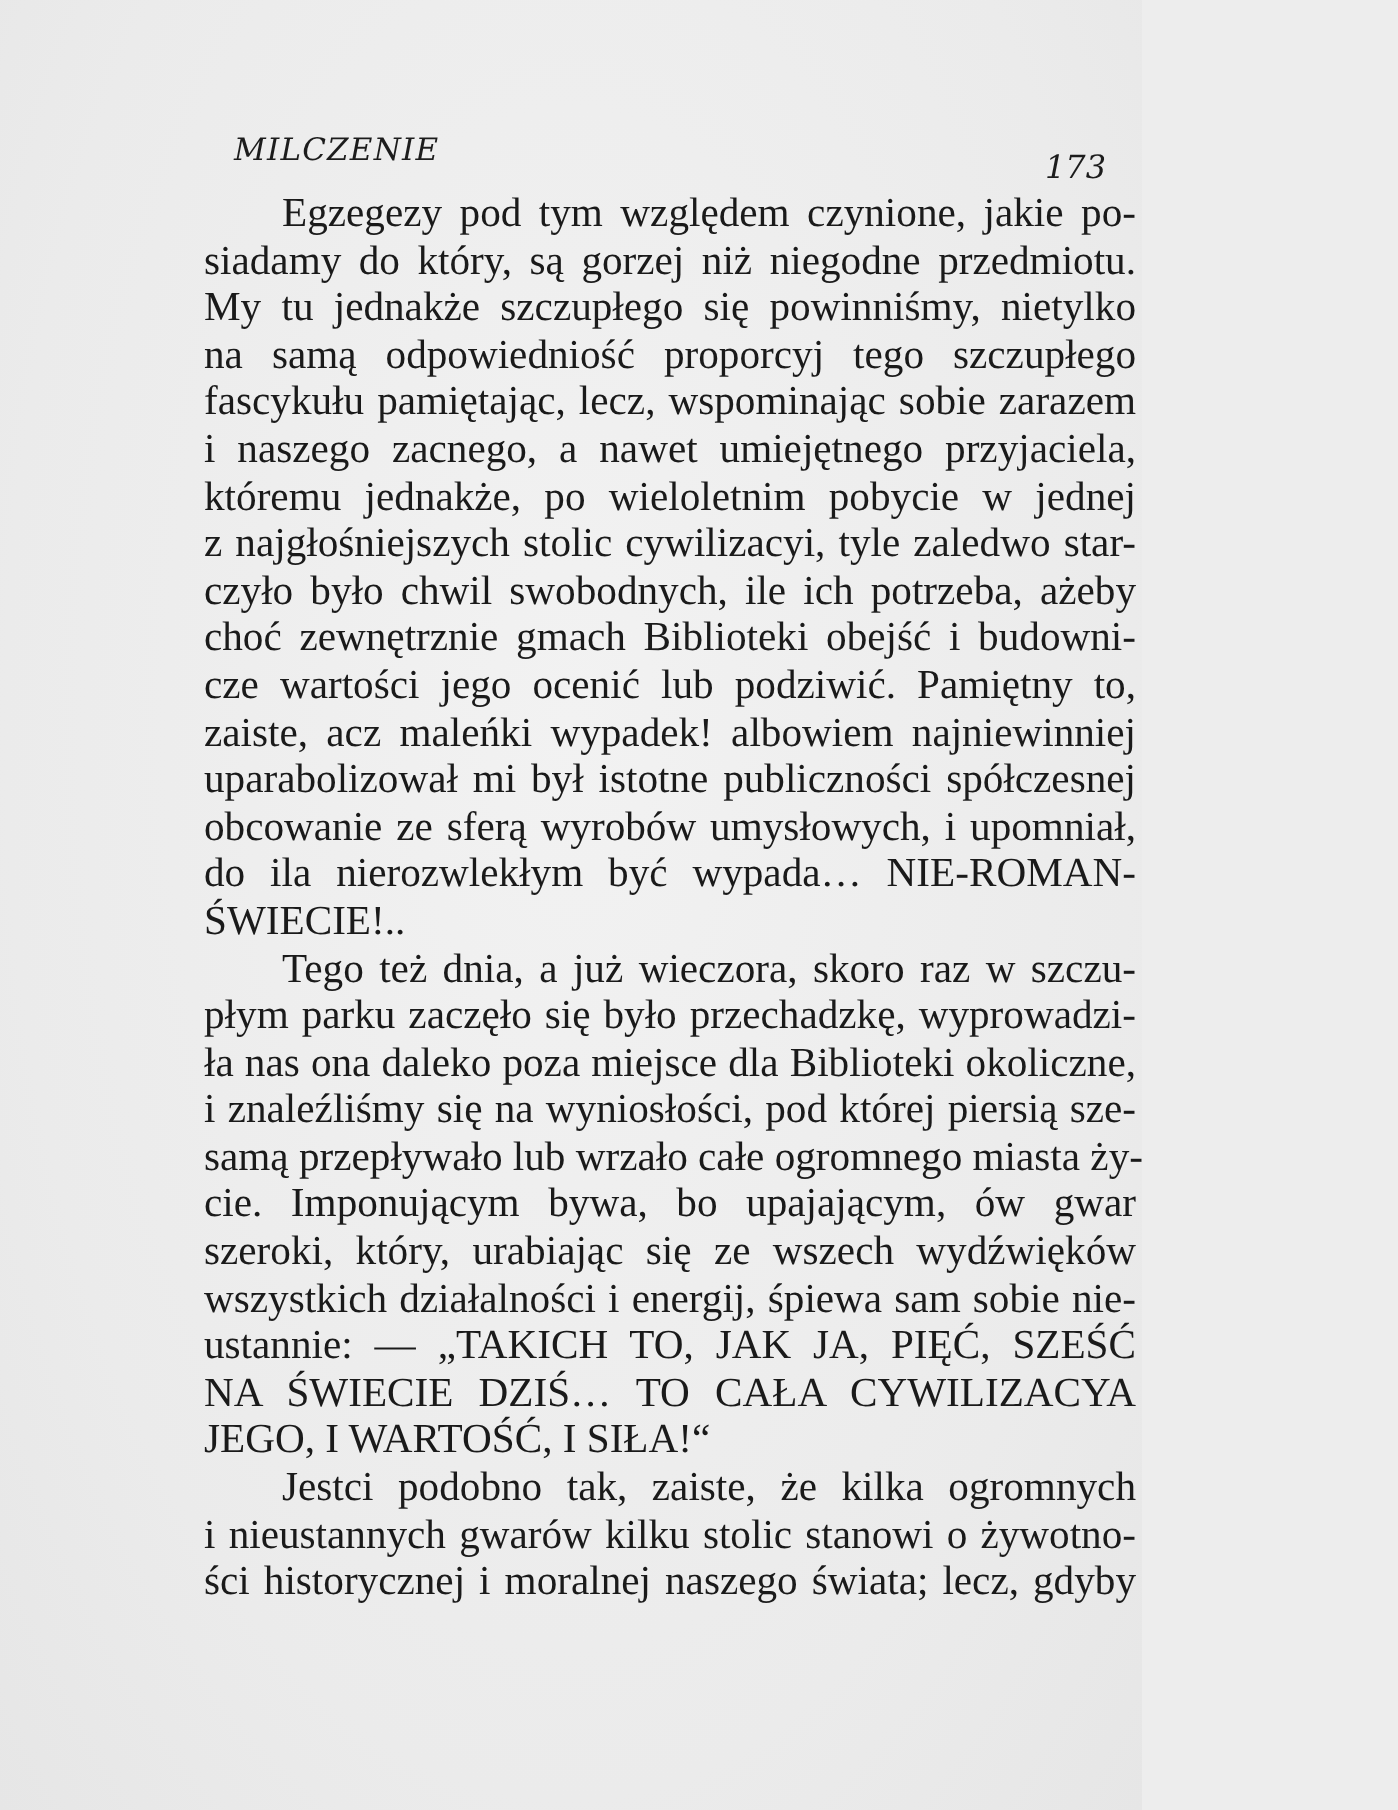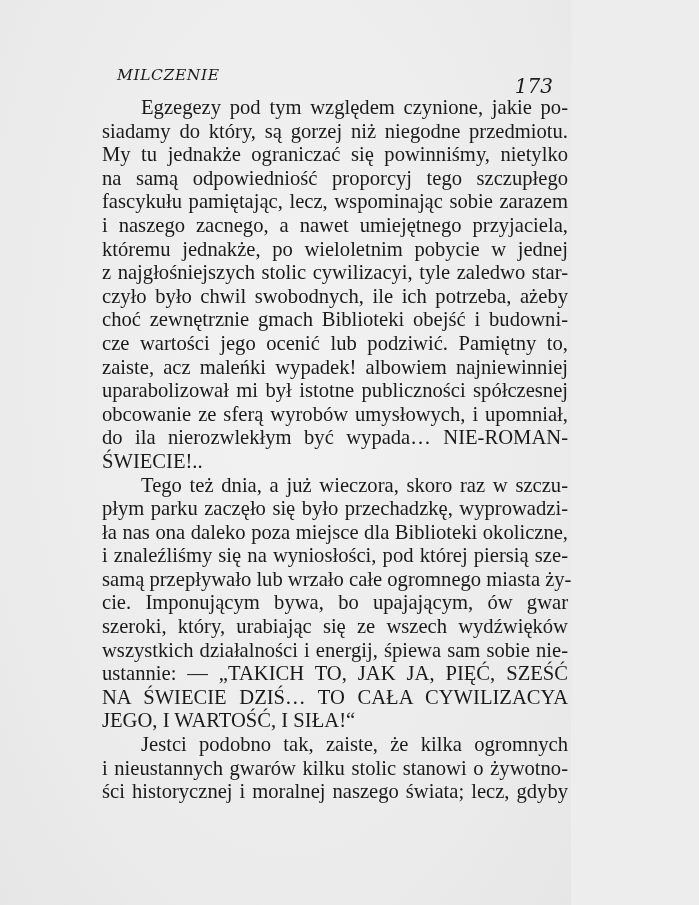--- a/index.html
+++ b/index.html
@@ -35,21 +35,21 @@
     top: 0;
     font-style: italic;
     font-size: 15.5px;
     letter-spacing: 0.6px;
   }
   .page-number {
     position: absolute;
     right: 30px;
     top: 8px;
     font-style: italic;
-    font-size: 20px;
+    font-size: 16px;
   }
   .body-text {
     position: absolute;
     left: 102px;
     top: 96px;
     width: 466px;
     font-family: "Liberation Serif", serif;
     font-size: 20.6px;
     line-height: 23.6px;
     color: #1a1a1a;
@@ -73,21 +73,21 @@
 
 <div class="page">
   <div class="running-head">
     <span class="running-title">MILCZENIE</span>
     <span class="page-number">173</span>
   </div>
 
   <div class="body-text">
     <span class="line indent">Egzegezy pod tym względem czynione, jakie po-</span>
     <span class="line">siadamy do który, są gorzej niż niegodne przedmiotu.</span>
-    <span class="line">My tu jednakże ograniczać się powinniśmy, nietylko</span>
+    <span class="line">My tu jednakże szczupłego się powinniśmy, nietylko</span>
     <span class="line">na samą odpowiedniość proporcyj tego szczupłego</span>
     <span class="line">fascykułu pamiętając, lecz, wspominając sobie zarazem</span>
     <span class="line">i naszego zacnego, a nawet umiejętnego przyjaciela,</span>
     <span class="line">któremu jednakże, po wieloletnim pobycie w jednej</span>
     <span class="line">z najgłośniejszych stolic cywilizacyi, tyle zaledwo star-</span>
     <span class="line">czyło było chwil swobodnych, ile ich potrzeba, ażeby</span>
     <span class="line">choć zewnętrznie gmach Biblioteki obejść i budowni-</span>
     <span class="line">cze wartości jego ocenić lub podziwić. Pamiętny to,</span>
     <span class="line">zaiste, acz maleńki wypadek! albowiem najniewinniej</span>
     <span class="line">uparabolizował mi był istotne publiczności spółczesnej</span>

